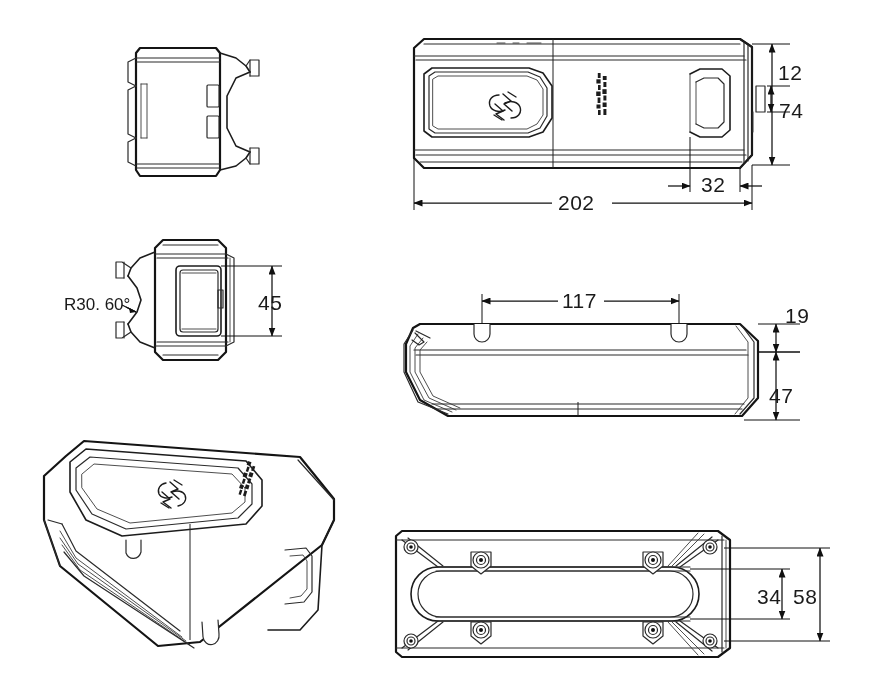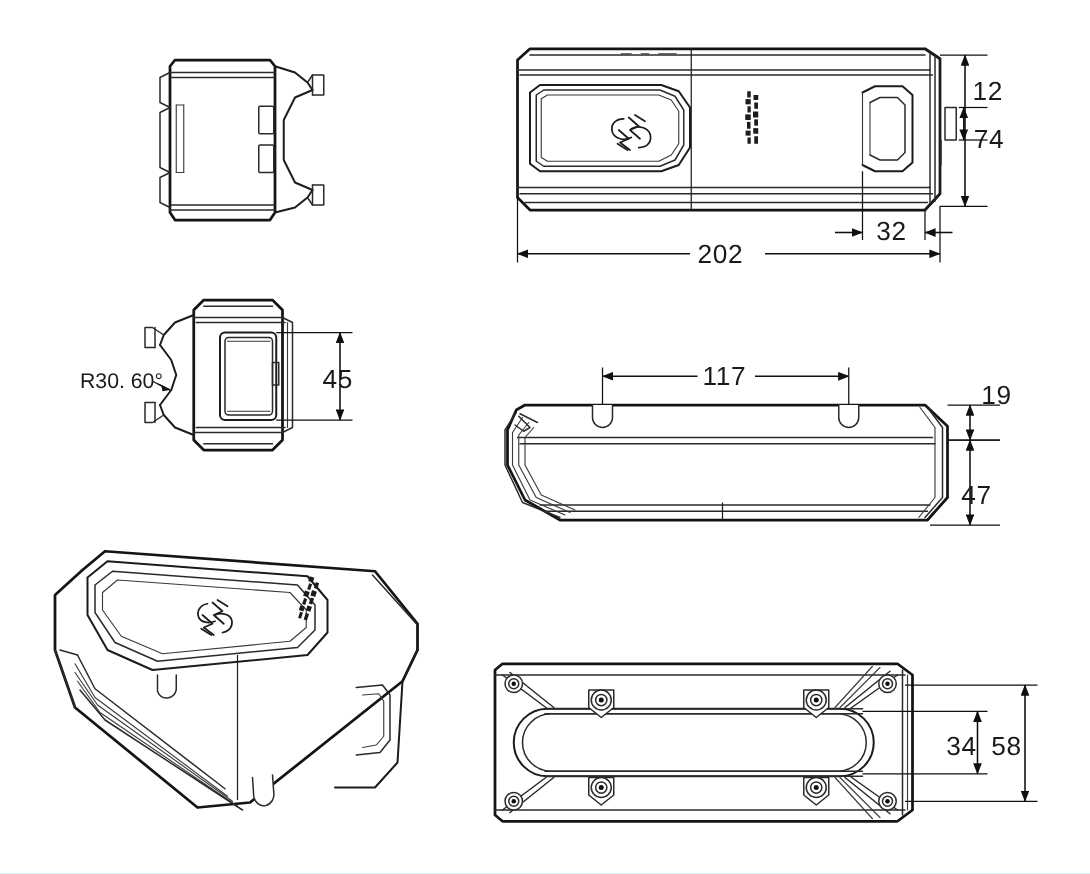--- a/index.html
+++ b/index.html
@@ -8,21 +8,21 @@
     padding: 0;
     background: #ffffff;
   }
   body {
     font-family: "Liberation Sans", sans-serif;
   }
   #sheet {
     position: relative;
     width: 872px;
     height: 699px;
-    background: #5eead4;
+    background: #84cc16;
     overflow: hidden;
   }
   #sheet svg {
     display: block;
   }
   text {
     font-family: "Liberation Sans", sans-serif;
     fill: #1a1a1a;
   }
   .dim-text {

